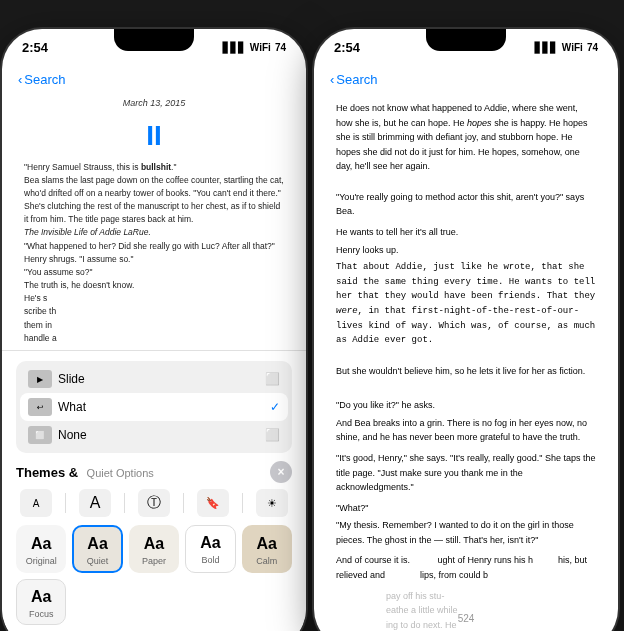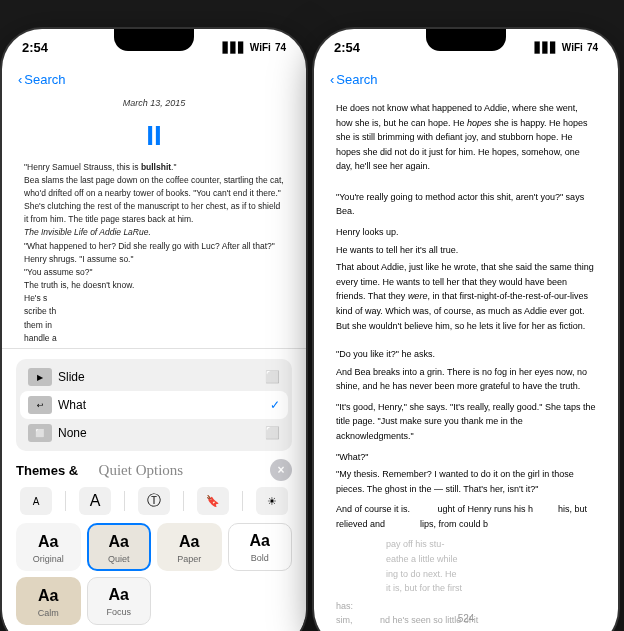--- a/index.html
+++ b/index.html
@@ -162,21 +162,21 @@
       font-size: 11px;
     }
     .font-A-small { font-size: 10px; font-weight: 500; }
     .font-A-big { font-size: 16px; font-weight: 500; }
     .font-separator { width: 1px; height: 20px; background: #ddd; }
     .font-icon { font-size: 14px; }
 
     
     .theme-grid {
       display: grid;
-      grid-template-columns: repeat(4, 1fr);
+      grid-template-columns: repeat(5, 1fr);
       gap: 6px;
     }
     .theme-card {
       border-radius: 10px;
       padding: 8px 6px 5px 6px;
       display: flex;
       flex-direction: column;
       align-items: center;
       border: 2px solid transparent;
       cursor: pointer;
@@ -280,21 +280,21 @@
             <div class="transition-icon">⬜</div>
             <span>None</span>
           </div>
           <div style="font-size:12px;color:#ccc;">⬜</div>
         </div>
       </div>
 
       <div class="themes-header">
         <div>
           <span class="themes-title">Themes &amp;</span>
-          <span style="font-size:15px;color:#888;margin-left:16px;font-family:Liberation Serif, serif;">Quiet Options</span>
+          <span style="font-size:11px;color:#888;margin-left:4px;">Quiet Options</span>
         </div>
         <div class="close-btn">×</div>
       </div>
 
       <div class="font-controls">
         <div class="font-btn">
           <span class="font-A-small">A</span>
         </div>
         <div class="font-separator"></div>
         <div class="font-btn">
@@ -360,24 +360,24 @@
     <div class="nav-bar">
       <div class="nav-back">
         <span>‹</span>
         <span>Search</span>
       </div>
     </div>
 
     <div class="book-content-right" style="padding: 4px 22px; font-size: 9px; line-height: 1.62; color: #000; height: 540px; overflow: hidden;">
       <p style="margin-bottom:16px;">He does not know what happened to Addie, where she went, how she is, but he can hope. He <em>hopes</em> she is happy. He hopes she is still brimming with defiant joy, and stubborn hope. He hopes she did not do it just for him. He hopes, somehow, one day, he'll see her again.</p>
       <p style="margin-bottom:6px;">"You're really going to method actor this shit, aren't you?" says Bea.</p>
+      <p style="margin-bottom:3px;">He wants to tell her it's all true.</p>
       <p style="margin-bottom:3px;">Henry looks up.</p>
-      <p style="margin-bottom:3px;">He wants to tell her it's all true.</p>
-      <p style="margin-bottom:0;">That about Addie, just like he wrote, that she said the same thing every time. He wants to tell her that they would have been friends. That they <em>were</em>, in that first-night-of-the-rest-of-our-lives kind of way. Which was, of course, as much as Addie ever got.</p>
-      <p style="margin-bottom:14px;">But she wouldn't believe him, so he lets it live for her as fiction.</p>
+      <p style="margin-bottom:16px;font-family:Liberation Mono, monospace;">That about Addie, just like he wrote, that she said the same thing every time. He wants to tell her that they would have been friends. That they <em>were</em>, in that first-night-of-the-rest-of-our-lives kind of way. Which was, of course, as much as Addie ever got.</p>
+      <p style="margin-bottom:20px;">But she wouldn't believe him, so he lets it live for her as fiction.</p>
       <p style="margin-bottom:3px;">"Do you like it?" he asks.</p>
       <p style="margin-bottom:6px;">And Bea breaks into a grin. There is no fog in her eyes now, no shine, and he has never been more grateful to have the truth.</p>
       <p style="margin-bottom:6px;">"It's good, Henry," she says. "It's really, really good." She taps the title page. "Just make sure you thank me in the acknowledgments."</p>
       <p style="margin-bottom:3px;">"What?"</p>
       <p style="margin-bottom:6px;">"My thesis. Remember? I wanted to do it on the girl in those pieces. The ghost in the — still. That's her, isn't it?"</p>
       <p style="margin-bottom:6px;">And of course it is.&nbsp;&nbsp;&nbsp;&nbsp;&nbsp;&nbsp;&nbsp;&nbsp;&nbsp;&nbsp;&nbsp;ught of Henry runs his h&nbsp;&nbsp;&nbsp;&nbsp;&nbsp;&nbsp;&nbsp;&nbsp;&nbsp;&nbsp;his, but relieved and&nbsp;&nbsp;&nbsp;&nbsp;&nbsp;&nbsp;&nbsp;&nbsp;&nbsp;&nbsp;&nbsp;&nbsp;&nbsp;&nbsp;lips, from could b</p>
       <p style="color:#bbb;margin-bottom:3px;">&nbsp;&nbsp;&nbsp;&nbsp;&nbsp;&nbsp;&nbsp;&nbsp;&nbsp;&nbsp;&nbsp;&nbsp;&nbsp;&nbsp;&nbsp;&nbsp;&nbsp;&nbsp;&nbsp;&nbsp;pay off his stu-<br>&nbsp;&nbsp;&nbsp;&nbsp;&nbsp;&nbsp;&nbsp;&nbsp;&nbsp;&nbsp;&nbsp;&nbsp;&nbsp;&nbsp;&nbsp;&nbsp;&nbsp;&nbsp;&nbsp;&nbsp;eathe a little while<br>&nbsp;&nbsp;&nbsp;&nbsp;&nbsp;&nbsp;&nbsp;&nbsp;&nbsp;&nbsp;&nbsp;&nbsp;&nbsp;&nbsp;&nbsp;&nbsp;&nbsp;&nbsp;&nbsp;&nbsp;ing to do next. He<br>&nbsp;&nbsp;&nbsp;&nbsp;&nbsp;&nbsp;&nbsp;&nbsp;&nbsp;&nbsp;&nbsp;&nbsp;&nbsp;&nbsp;&nbsp;&nbsp;&nbsp;&nbsp;&nbsp;&nbsp;it is, but for the first</p>
       <p style="color:#aaa;margin-bottom:3px;">has:<br>sim,&nbsp;&nbsp;&nbsp;&nbsp;&nbsp;&nbsp;&nbsp;&nbsp;&nbsp;&nbsp;&nbsp;nd he's seen so little of it<br>degr.&nbsp;&nbsp;&nbsp;&nbsp;&nbsp;&nbsp;&nbsp;&nbsp;&nbsp;wants to travel to take pho-<br>toma.&nbsp;&nbsp;&nbsp;&nbsp;&nbsp;&nbsp;people's stories, maybe make</p>
 
     </div>

